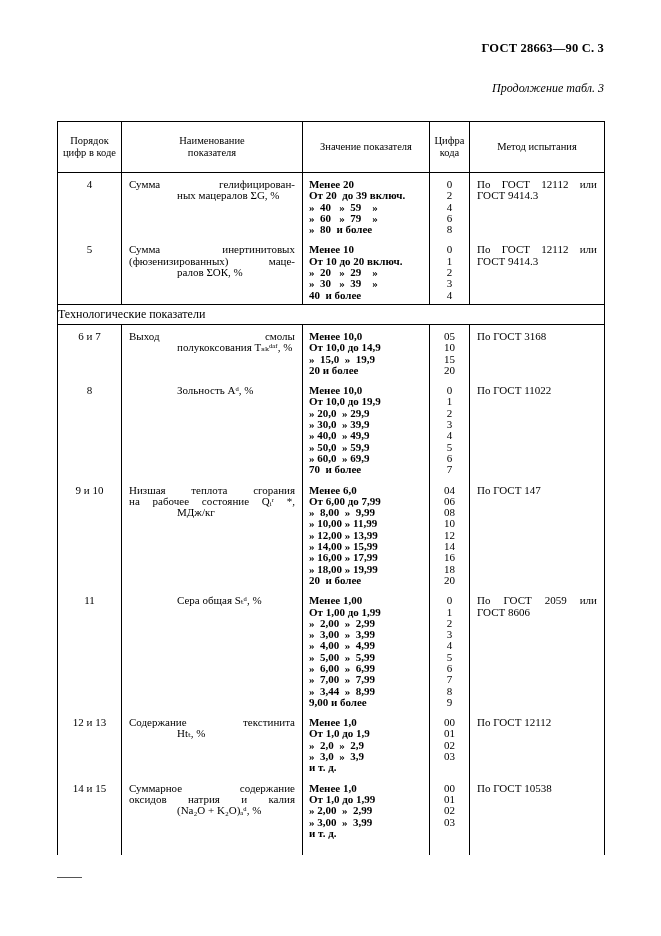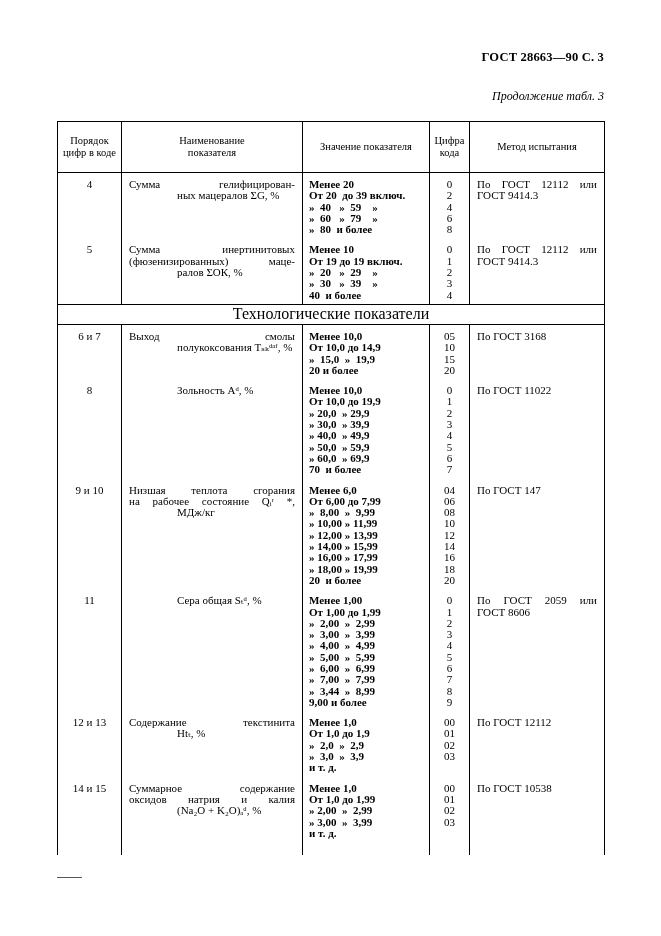--- a/index.html
+++ b/index.html
@@ -2,26 +2,26 @@
 <html><head>
 <meta charset="utf-8">
 <style>
   html,body { margin:0; padding:0; background:#e8e8e8; }
   .page {
     width:661px; height:936px; margin:0 auto; position:relative; overflow:hidden;
     background:#ffffff; color:#000;
     font-family:"Liberation Serif","DejaVu Serif",serif;
   }
   .doc-header {
-    position:absolute; top:50px; right:57px;
+    position:absolute; top:41px; right:57px;
     font-weight:bold; font-size:12.5px; letter-spacing:0.2px;
   }
   .continuation {
     position:absolute; top:81px; right:57px;
-    font-style:italic; font-size:12px;margin-top:8px;
+    font-style:italic; font-size:12px;
   }
   table.spec {
     position:absolute; top:121px; left:57px; width:547px;
     border-collapse:collapse; table-layout:fixed;
   }
   table.spec th, table.spec td {
     border-left:1px solid #000; border-right:1px solid #000;
   }
   thead th {
     border-top:1px solid #000; border-bottom:1px solid #000;
@@ -39,21 +39,21 @@
   .name-line { text-align:justify; text-align-last:justify; }
   .name-line.last { text-align-last:left;padding-left:48px; }
   td.c-val  { padding-left:6px;font-weight:bold; }
   .val-line { white-space:pre; }
   td.c-dig  { text-align:center; }
   td.c-met  { padding-left:7px; padding-right:7px; }
   .met-line { text-align:justify; text-align-last:justify; }
   .met-line.last { text-align-last:left; }
   tr.section-row td {
     border-top:1px solid #000; border-bottom:1px solid #000;
-    text-align:center; font-size:16px; line-height:12px;
+    font-size:12px; line-height:12px;
     padding:3px 0 4px 0;
   }
   tbody tr:last-child td { padding-bottom:16px; }
   .bottom-mark {
     position:absolute; left:57px; top:877px; width:25px; height:0;
     border-top:1px solid #555;
   }
 </style>
 </head>
 <body>
@@ -109,21 +109,21 @@
         </tr>
         <tr>
           <td class="c-code">5</td>
           <td class="c-name">
             <div class="name-line">Сумма инертинитовых</div>
             <div class="name-line">(фюзенизированных) маце-</div>
             <div class="name-line last">ралов ΣОК, %</div>
           </td>
           <td class="c-val">
             <div class="val-line">Менее 10</div>
-            <div class="val-line">От 19 до 19 включ.</div>
+            <div class="val-line">От 10 до 20 включ.</div>
             <div class="val-line">»  20   »  29    »</div>
             <div class="val-line">»  30   »  39    »</div>
             <div class="val-line">40  и более</div>
           </td>
           <td class="c-dig">
             <div class="dig-line">0</div>
             <div class="dig-line">1</div>
             <div class="dig-line">2</div>
             <div class="dig-line">3</div>
             <div class="dig-line">4</div>

